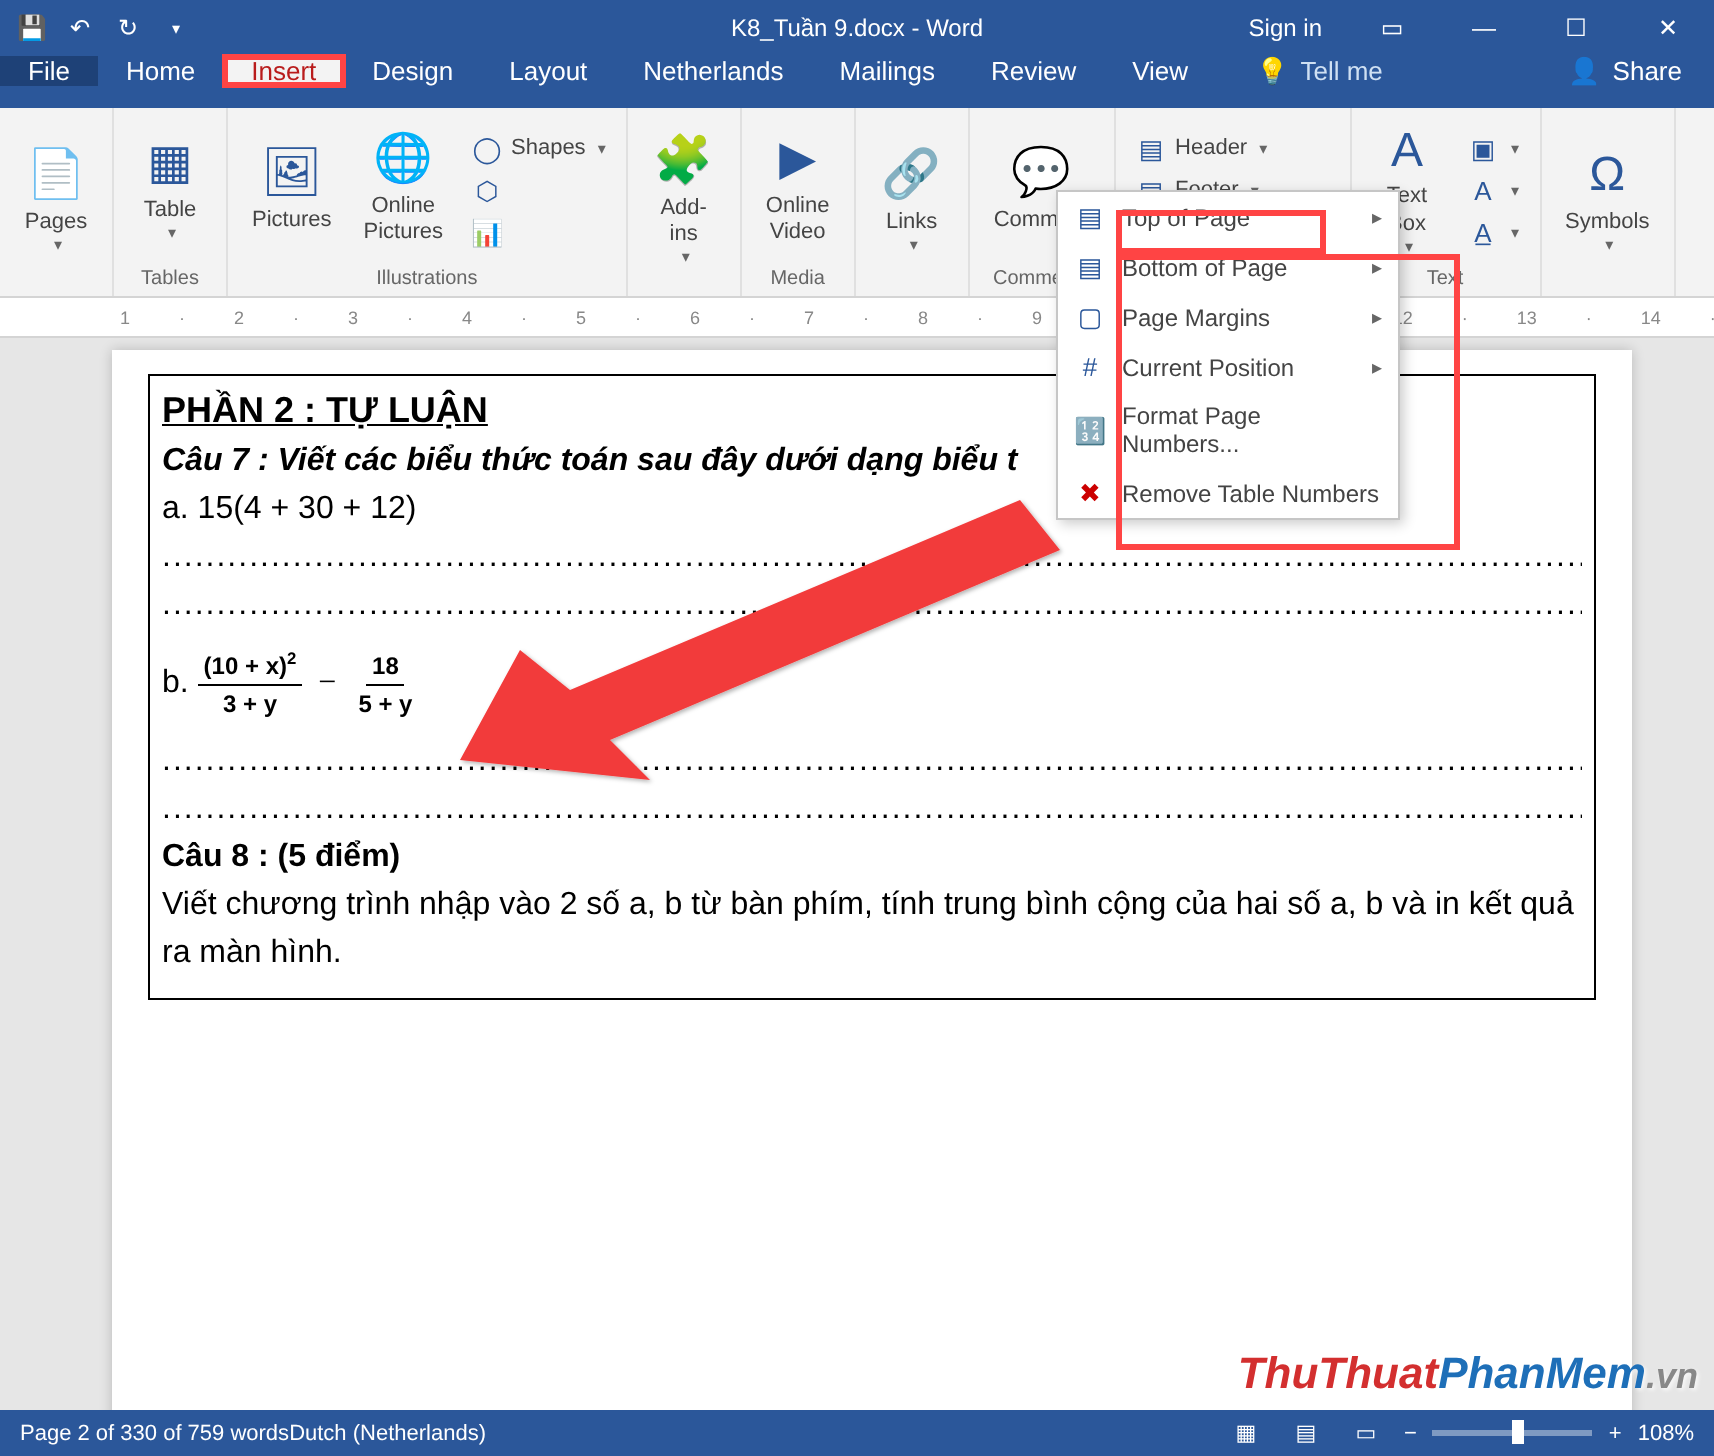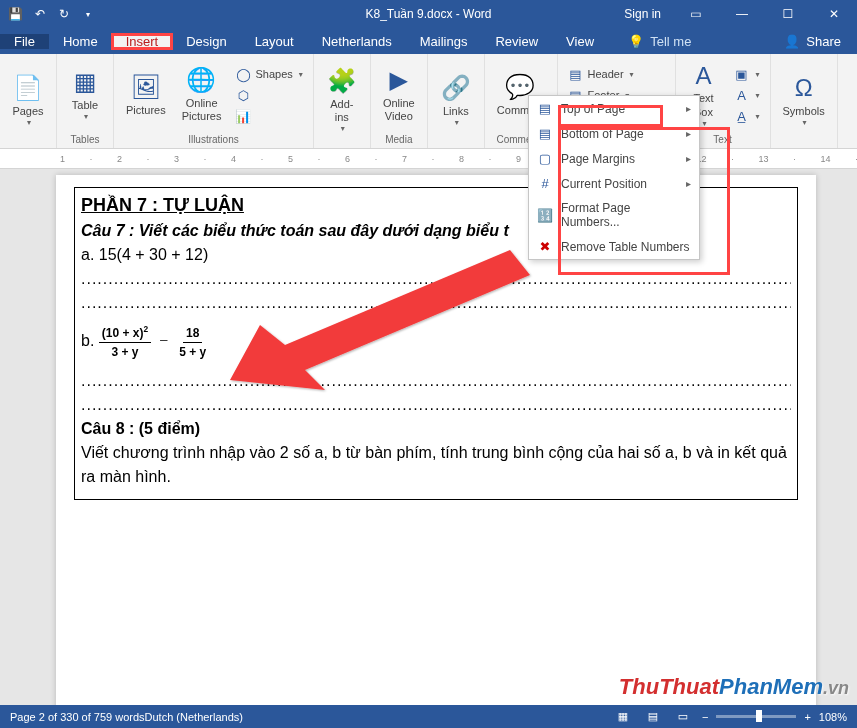--- a/index.html
+++ b/index.html
@@ -8,21 +8,21 @@
 
 .titlebar { background: #2b579a; height: 28px; display: flex; align-items: center; color: #fff; font-size: 12px; position: relative; }
 .titlebar-left { display: flex; align-items: center; padding-left: 6px; gap: 4px; }
 .titlebar-icon { width: 20px; height: 20px; display: flex; align-items: center; justify-content: center; cursor: pointer; }
 .titlebar-center { position: absolute; left: 50%; transform: translateX(-50%); }
 .titlebar-right { margin-left: auto; display: flex; align-items: center; height: 100%; }
 .signin { padding: 0 12px; cursor: pointer; }
 .winbtn { width: 46px; height: 28px; display: flex; align-items: center; justify-content: center; cursor: pointer; }
 
 
-.ribbontabs { background: #2b579a; height: 26px; display: flex; align-items: center; color: #fff; font-size: 13px; }
+.ribbontabs { background: #2b579a; height: 26px; display: flex; align-items: flex-start; color: #fff; font-size: 13px; }
 .rtab { padding: 0 14px; display: flex; align-items: center; cursor: pointer; position: relative; }
 .rtab.file { background: #1e4177; }
 .rtab.active { background: #f3f3f3; color: #b91c1c; }
 .rtab.highlighted { outline: 3px solid #f44; outline-offset: -2px; }
 .tellme { margin-left: 6px; display: flex; align-items: center; gap: 6px; color: #cfe0f3; }
 .tellme .bulb { font-size: 13px; }
 .share { margin-left: auto; padding: 0 16px; display: flex; align-items: center; gap: 6px; cursor: pointer; }
 
 
 .ribbon { background: #f3f3f3; height: 95px; display: flex; border-bottom: 1px solid #d4d4d4; position: relative; }
@@ -294,21 +294,21 @@
   <polygon points="10,150 40,95 65,115 290,20 310,45 85,140 105,160" fill="#f23b3b" filter="url(#sh)"></polygon>
 </svg>
 
 <div class="ruler" style="letter-spacing:0; font-size:9px; padding-left:60px;">
   <span style="color:#888; word-spacing:22px;">1 · 2 · 3 · 4 · 5 · 6 · 7 · 8 · 9 · 10 · 11 · 12 · 13 · 14 · 15 · 16 · 17 · 18</span>
 </div>
 
 <div class="docarea">
   <div class="page">
     <div class="content-box">
-      <h3>PHẦN 7 : TỰ LUẬN</h3><br>
+      <h3>PHẦN 2 : TỰ LUẬN</h3><br>
       <span class="italic">Câu 7 : Viết các biểu thức toán sau đây dưới dạng biểu t</span><br>
       <span> a. 15(4 + 30 + 12)</span><br>
       <div class="dots">.....................................................................................................................................................................</div>
       <div class="dots">.....................................................................................................................................................................</div>
       <div style="height:8px;"></div>
       <span class="math">
         <span>b. </span>
         <span class="frac">
             <span class="num"><span>(10 + x)</span><span class="sup">2</span></span>
             <span class="den">3 + y</span>

